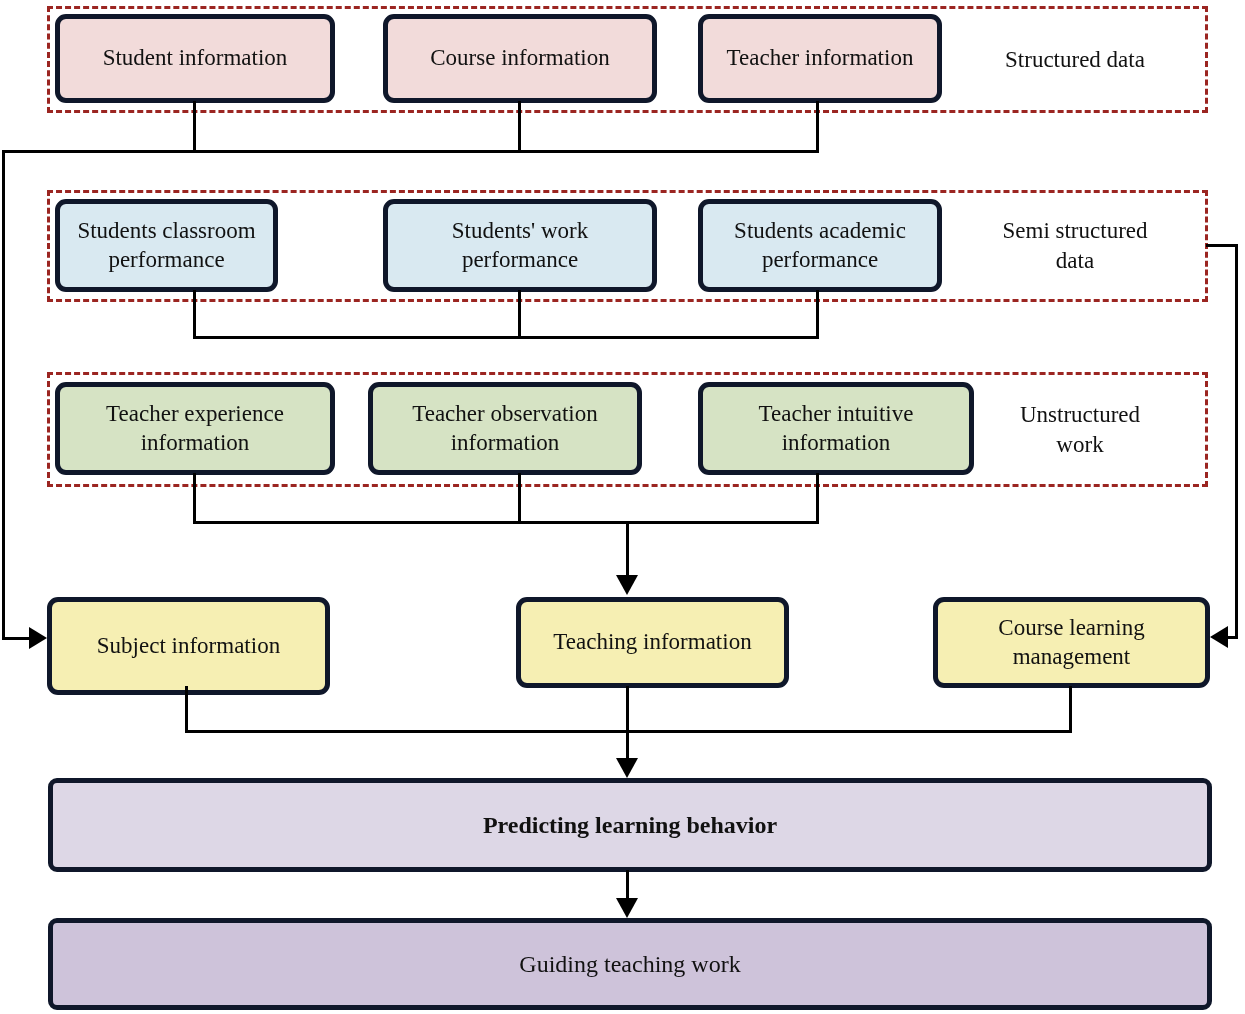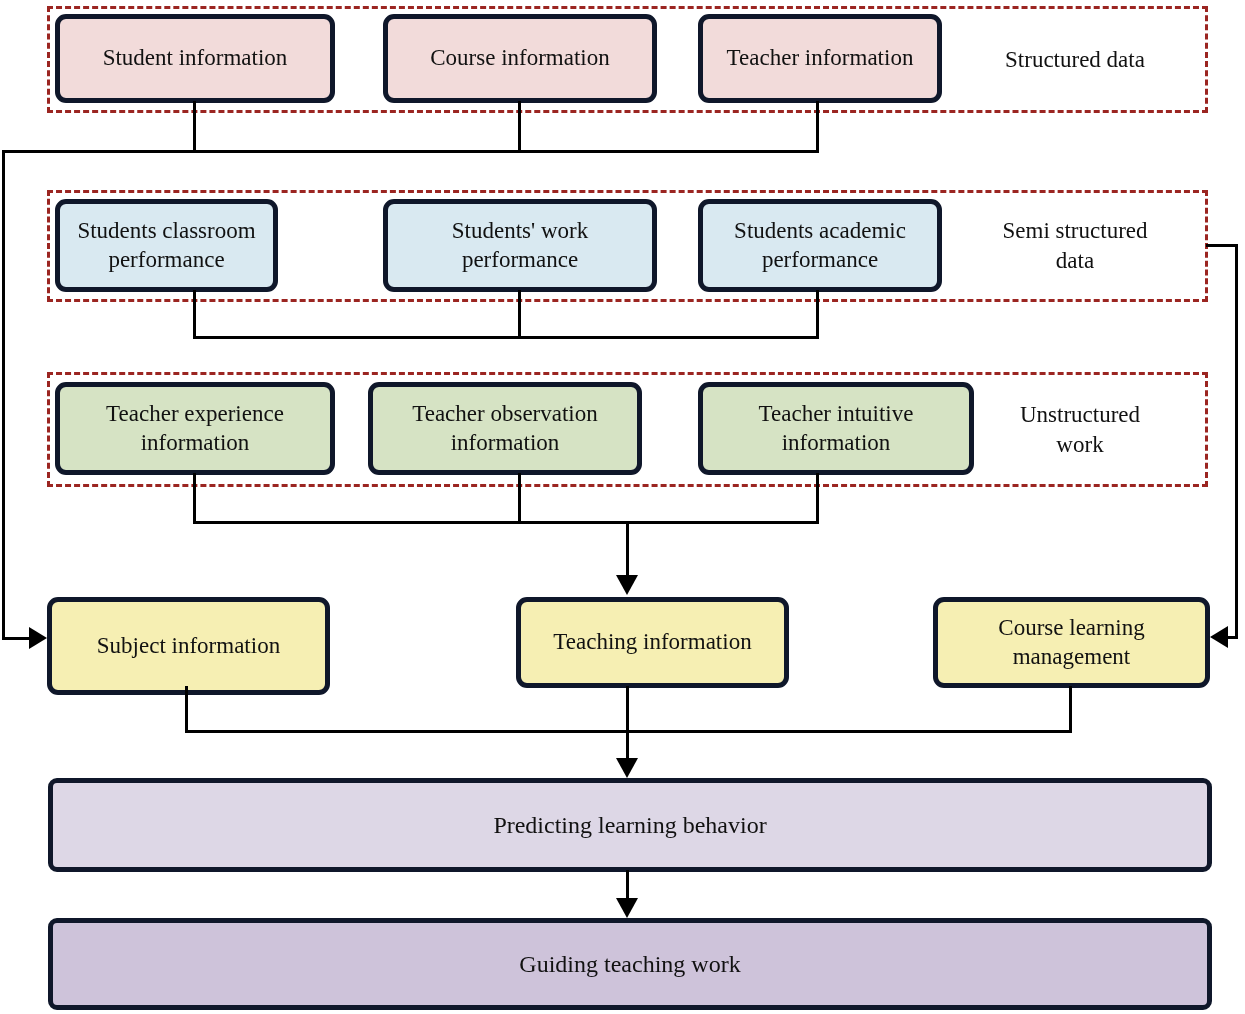--- a/index.html
+++ b/index.html
@@ -61,21 +61,21 @@
 
   <div class="node fill-unstructured" style="left:55px; top:382px; width:280px; height:93px;">Teacher experience information</div>
   <div class="node fill-unstructured" style="left:368px; top:382px; width:274px; height:93px;">Teacher observation information</div>
   <div class="node fill-unstructured" style="left:698px; top:382px; width:276px; height:93px;">Teacher intuitive information</div>
   <div class="zone-label" style="left:1000px; top:372px; width:160px; height:115px;">Unstructured work</div>
 
   <div class="node fill-middle" style="left:47px; top:597px; width:283px; height:98px;">Subject information</div>
   <div class="node fill-middle" style="left:492px; top:597px; width:273px; height:91px;margin-left:24px;">Teaching information</div>
   <div class="node fill-middle" style="left:933px; top:597px; width:277px; height:91px;">Course learning management</div>
 
-  <div class="node big fill-predict" style="left:48px; top:778px; width:1164px; height:94px;">Predicting learning behavior</div>
+  <div class="node big fill-predict" style="left:48px; top:778px; width:1164px; height:94px;font-weight:bold;">Predicting learning behavior</div>
   <div class="node big fill-guide" style="left:48px; top:918px; width:1164px; height:92px;">Guiding teaching work</div>
 
   <div class="vline" style="left:193px; top:101px; width:3px; height:52px;"></div>
   <div class="vline" style="left:518px; top:101px; width:3px; height:52px;"></div>
   <div class="vline" style="left:816px; top:101px; width:3px; height:52px;"></div>
   <div class="hline" style="left:2px; top:150px; width:817px; height:3px;"></div>
   <div class="vline" style="left:2px; top:150px; width:3px; height:490px;"></div>
   <div class="hline" style="left:2px; top:637px; width:30px; height:3px;"></div>
   <div class="arr arr-right" style="left:29px; top:627px;"></div>
 

